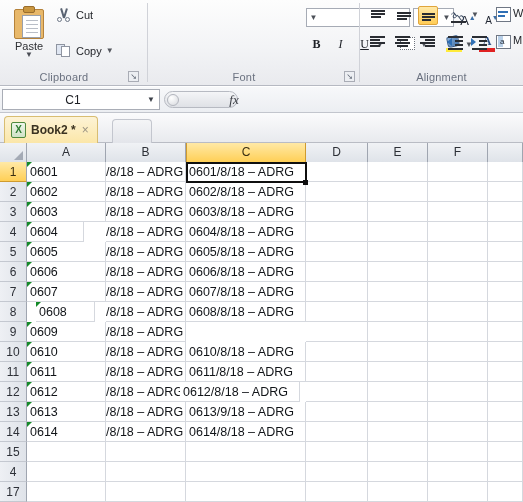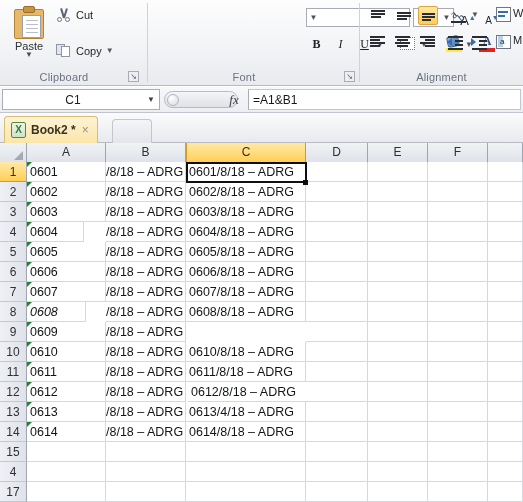--- a/index.html
+++ b/index.html
@@ -576,23 +576,20 @@
 
   <div class="fbar">
     <div class="namebox">
       <span class="nb-val">C1</span>
       <span class="nb-caret">▼</span>
     </div>
     <div class="fx-split">
       <span class="knob"></span>
     </div>
     <div class="fx-label">fx</div>
-    <div class="formula-input">
-      <span>=A1&amp;B1</span>
-    </div>
   </div>
 
   <div class="tabbar">
     <div class="doctab">
       <span class="xl-icon"></span>
       <span class="t-label">Book2 *</span>
       <span class="t-close">×</span>
     </div>
     <div class="doctab-empty"></div>
   </div>
@@ -672,21 +669,21 @@
         <div class="cell al" style="left: 368px; width: 60px; top: 119px;"></div>
         <div class="cell al" style="left: 428px; width: 60px; top: 119px;"></div>
         <div class="cell al" style="left: 488px; width: 35px; top: 119px;"></div>
         <div class="cell al" style="left: 27px; width: 79px; top: 139px;"><span>0607</span><span class="errmark"></span></div>
         <div class="cell ar" style="left: 106px; width: 80px; top: 139px;"><span>/8/18 – ADRG</span></div>
         <div class="cell al" style="left: 186px; width: 120px; top: 139px;"><span>0607/8/18 – ADRG</span></div>
         <div class="cell al" style="left: 306px; width: 62px; top: 139px;"></div>
         <div class="cell al" style="left: 368px; width: 60px; top: 139px;"></div>
         <div class="cell al" style="left: 428px; width: 60px; top: 139px;"></div>
         <div class="cell al" style="left: 488px; width: 35px; top: 139px;"></div>
-        <div class="cell al" style="left: 27px; width: 59px; top: 159px; font-style: italic;"><span>0608</span><span class="errmark"></span></div>
+        <div class="cell al" style="left: 36px; width: 59px; top: 159px;"><span>0608</span><span class="errmark"></span></div>
         <div class="cell ar" style="left: 106px; width: 80px; top: 159px;"><span>/8/18 – ADRG</span></div>
         <div class="cell al" style="left: 186px; width: 120px; top: 159px;"><span>0608/8/18 – ADRG</span></div>
         <div class="cell al" style="left: 306px; width: 62px; top: 159px;"></div>
         <div class="cell al" style="left: 368px; width: 60px; top: 159px;"></div>
         <div class="cell al" style="left: 428px; width: 60px; top: 159px;"></div>
         <div class="cell al" style="left: 488px; width: 35px; top: 159px;"></div>
         <div class="cell al" style="left: 27px; width: 79px; top: 179px;"><span>0609</span><span class="errmark"></span></div>
         <div class="cell ar" style="left: 106px; width: 80px; top: 179px;"><span>/8/18 – ADRG</span></div>
         <div class="cell al" style="left: 196px; width: 120px; top: 179px; margin-top: 33px;"><span>0609/8/18 – ADRG</span></div>
         <div class="cell al" style="left: 306px; width: 62px; top: 179px;"></div>
@@ -702,28 +699,28 @@
         <div class="cell al" style="left: 488px; width: 35px; top: 199px;"></div>
         <div class="cell al" style="left: 27px; width: 79px; top: 219px;"><span>0611</span><span class="errmark"></span></div>
         <div class="cell ar" style="left: 106px; width: 80px; top: 219px;"><span>/8/18 – ADRG</span></div>
         <div class="cell al" style="left: 186px; width: 120px; top: 219px;"><span>0611/8/18 – ADRG</span></div>
         <div class="cell al" style="left: 306px; width: 62px; top: 219px;"></div>
         <div class="cell al" style="left: 368px; width: 60px; top: 219px;"></div>
         <div class="cell al" style="left: 428px; width: 60px; top: 219px;"></div>
         <div class="cell al" style="left: 488px; width: 35px; top: 219px;"></div>
         <div class="cell al" style="left: 27px; width: 79px; top: 239px;"><span>0612</span><span class="errmark"></span></div>
         <div class="cell ar" style="left: 106px; width: 80px; top: 239px;"><span>/8/18 – ADRG</span></div>
-        <div class="cell al" style="left: 188px; width: 120px; top: 239px;"><span>0612/8/18 – ADRG</span></div>
+        <div class="cell al" style="left: 180px; width: 120px; top: 239px;"><span>0612/8/18 – ADRG</span></div>
         <div class="cell al" style="left: 306px; width: 62px; top: 239px;"></div>
         <div class="cell al" style="left: 368px; width: 60px; top: 239px;"></div>
         <div class="cell al" style="left: 428px; width: 60px; top: 239px;"></div>
         <div class="cell al" style="left: 488px; width: 35px; top: 239px;"></div>
         <div class="cell al" style="left: 27px; width: 79px; top: 259px;"><span>0613</span><span class="errmark"></span></div>
         <div class="cell ar" style="left: 106px; width: 80px; top: 259px;"><span>/8/18 – ADRG</span></div>
-        <div class="cell al" style="left: 186px; width: 120px; top: 259px;"><span>0613/4/18 – ADRG</span></div>
+        <div class="cell al" style="left: 186px; width: 120px; top: 259px;"><span>0613/9/18 – ADRG</span></div>
         <div class="cell al" style="left: 306px; width: 62px; top: 259px;"></div>
         <div class="cell al" style="left: 368px; width: 60px; top: 259px;"></div>
         <div class="cell al" style="left: 428px; width: 60px; top: 259px;"></div>
         <div class="cell al" style="left: 488px; width: 35px; top: 259px;"></div>
         <div class="cell al" style="left: 27px; width: 79px; top: 279px;"><span>0614</span><span class="errmark"></span></div>
         <div class="cell ar" style="left: 106px; width: 80px; top: 279px;"><span>/8/18 – ADRG</span></div>
         <div class="cell al" style="left: 186px; width: 120px; top: 279px;"><span>0614/8/18 – ADRG</span></div>
         <div class="cell al" style="left: 306px; width: 62px; top: 279px;"></div>
         <div class="cell al" style="left: 368px; width: 60px; top: 279px;"></div>
         <div class="cell al" style="left: 428px; width: 60px; top: 279px;"></div>

